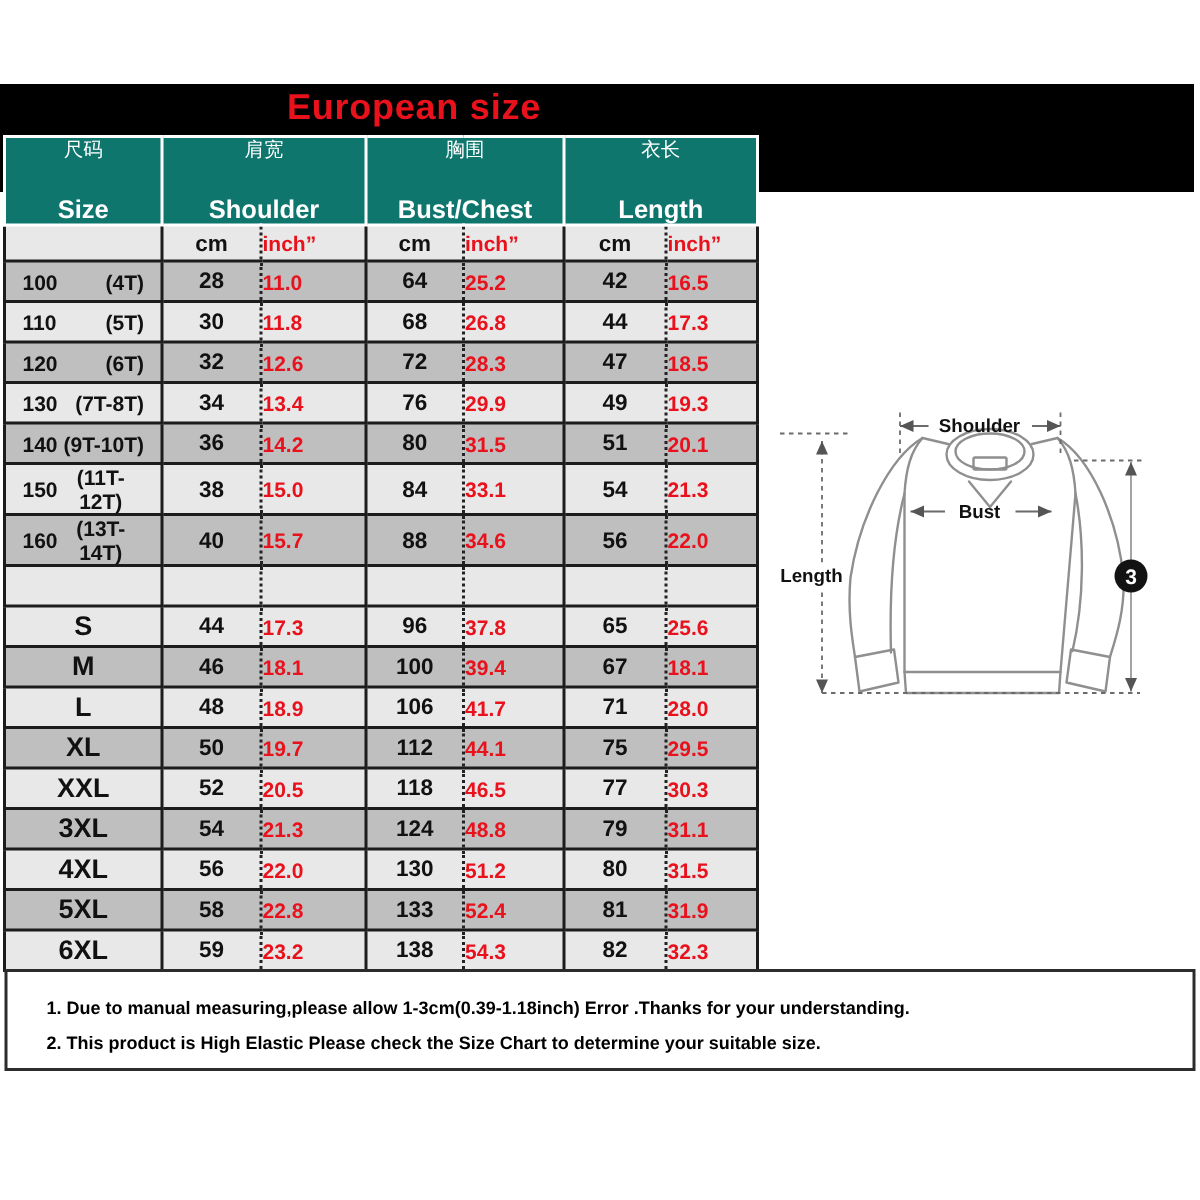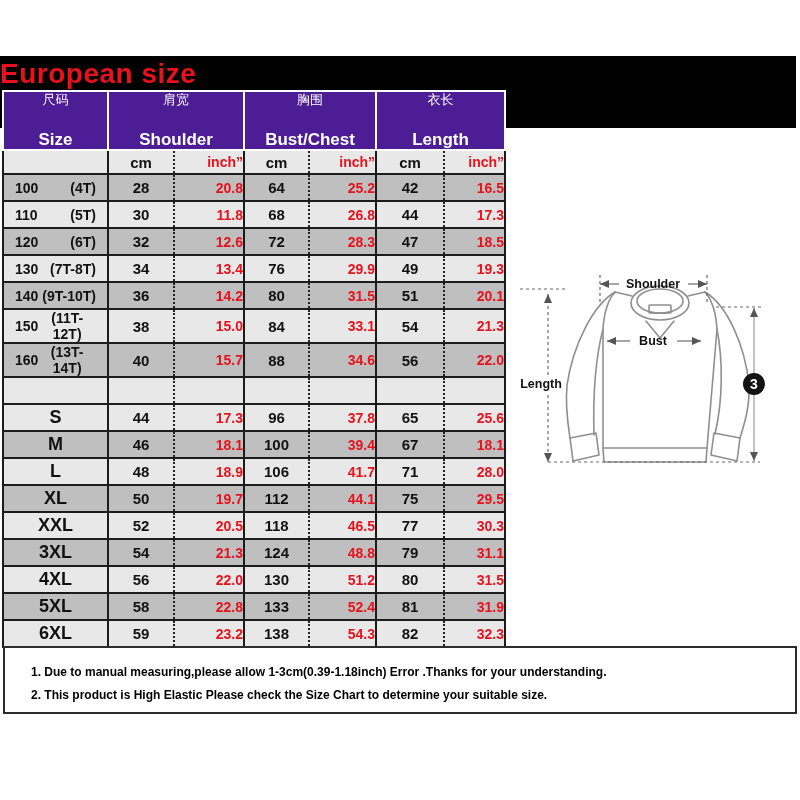--- a/index.html
+++ b/index.html
@@ -1,30 +1,30 @@
 <!DOCTYPE html>
 <html style="--accent-red: #e8111c; --row-dark: #bfbfbf; --row-light: #e8e8e8; --band-black: #000000; --border-dark: #1c1c1c;"><head>
 <meta charset="utf-8">
 <style>
   html,body{margin:0;padding:0;background:#fff;}
   .canvas{position:relative;width:800px;height:800px;background:#fff;overflow:hidden;
           font-family:"Liberation Sans",sans-serif;}
   .band{position:absolute;left:0;top:56px;width:796px;height:72px;background:var(--band-black,#000);}
-  .title{position:absolute;left:0;top:58px;width:552px;
-         font-size:28px;font-weight:bold;color:var(--accent-red,#e8111c);letter-spacing:.5px;}
+  .title{position:absolute;left:0;top:58px;width:552px;text-align:center;
+         font-size:24px;font-weight:bold;color:var(--accent-red,#e8111c);letter-spacing:.5px;}
   
   .size-table{position:absolute;left:2px;top:90px;width:502px;border-collapse:collapse;table-layout:fixed;}
   .size-table th,.size-table td{padding:0;vertical-align:middle;border:2px solid var(--border-dark,#1c1c1c);}
-  .size-table thead tr.ghead th{height:32px;background:#4c1d95;color:#fff;border-color:#fff;font-weight:bold;}
+  .size-table thead tr.ghead th{height:32px;background:#0f766e;color:#fff;border-color:#fff;font-weight:bold;}
   .ghead .zh{font-size:13px;line-height:15px;font-weight:normal;}
   .ghead .en{font-size:17px;line-height:18px;font-weight:bold;margin-top:24px;}
   tr.unit-row td{height:22px;background:var(--row-light,#e8e8e8);text-align:center;
                  font-weight:bold;font-size:14px;}
   .size-table td.cm{border-right:none;text-align:center;font-weight:bold;font-size:15px;color:#111;margin-top:19px;}
-  .size-table td.inch{border-left:2px dotted #222;text-align:right;font-weight:bold;
+  .size-table td.inch{border-left:2px dotted #222;text-align:left;font-weight:bold;
                       font-size:14px;color:var(--accent-red,#e8111c);}
   tbody td{height:25px;}
   tbody tr.dark td{background:var(--row-dark,#bfbfbf);}
   tbody tr.light td{background:var(--row-light,#e8e8e8);}
   td.size-col{text-align:center;}
   .kidwrap{display:flex;justify-content:space-between;align-items:center;
            padding:0 11px 0 11px;font-size:14px;font-weight:bold;color:#111;}
   .asize{font-size:18px;font-weight:bold;color:#111;}
   
   .diagram{position:absolute;left:515px;top:245px;}
@@ -89,21 +89,21 @@
     </thead>
     <tbody>
         <tr class="dark">
           <td class="size-col">
             <div class="kidwrap">
               <span>100</span>
               <span>(4T)</span>
             </div>
           </td>
           <td class="cm">28</td>
-          <td class="inch">20.8</td>
+          <td class="inch">11.0</td>
           <td class="cm">64</td>
           <td class="inch">25.2</td>
           <td class="cm">42</td>
           <td class="inch">16.5</td>
         </tr>
         <tr class="light">
           <td class="size-col">
             <div class="kidwrap">
               <span>110</span>
               <span>(5T)</span>

